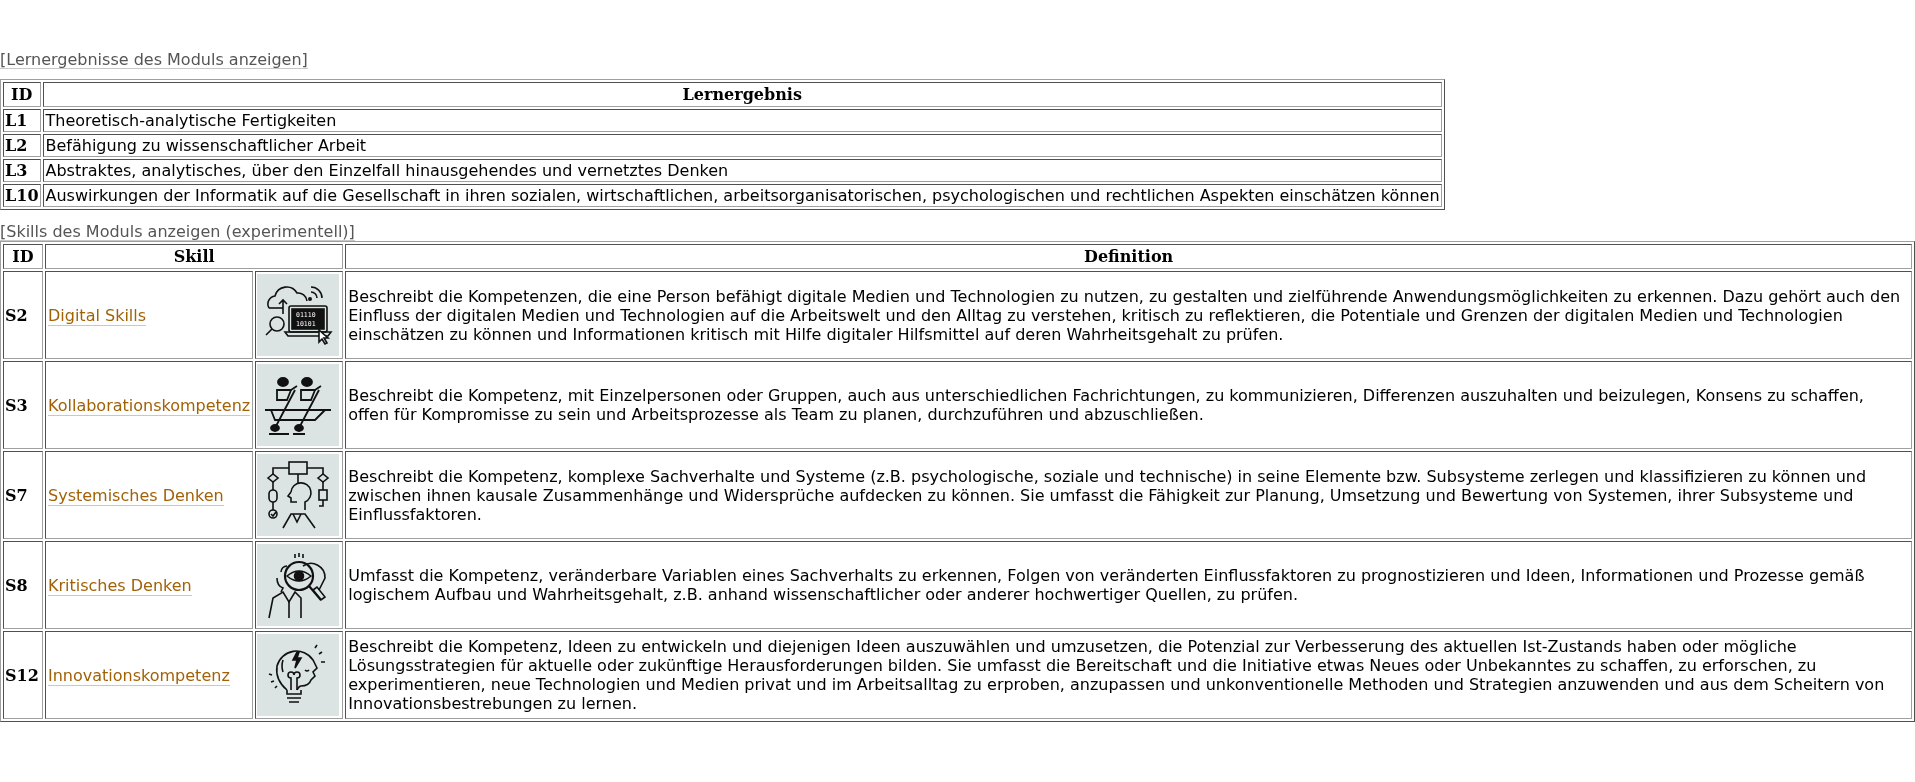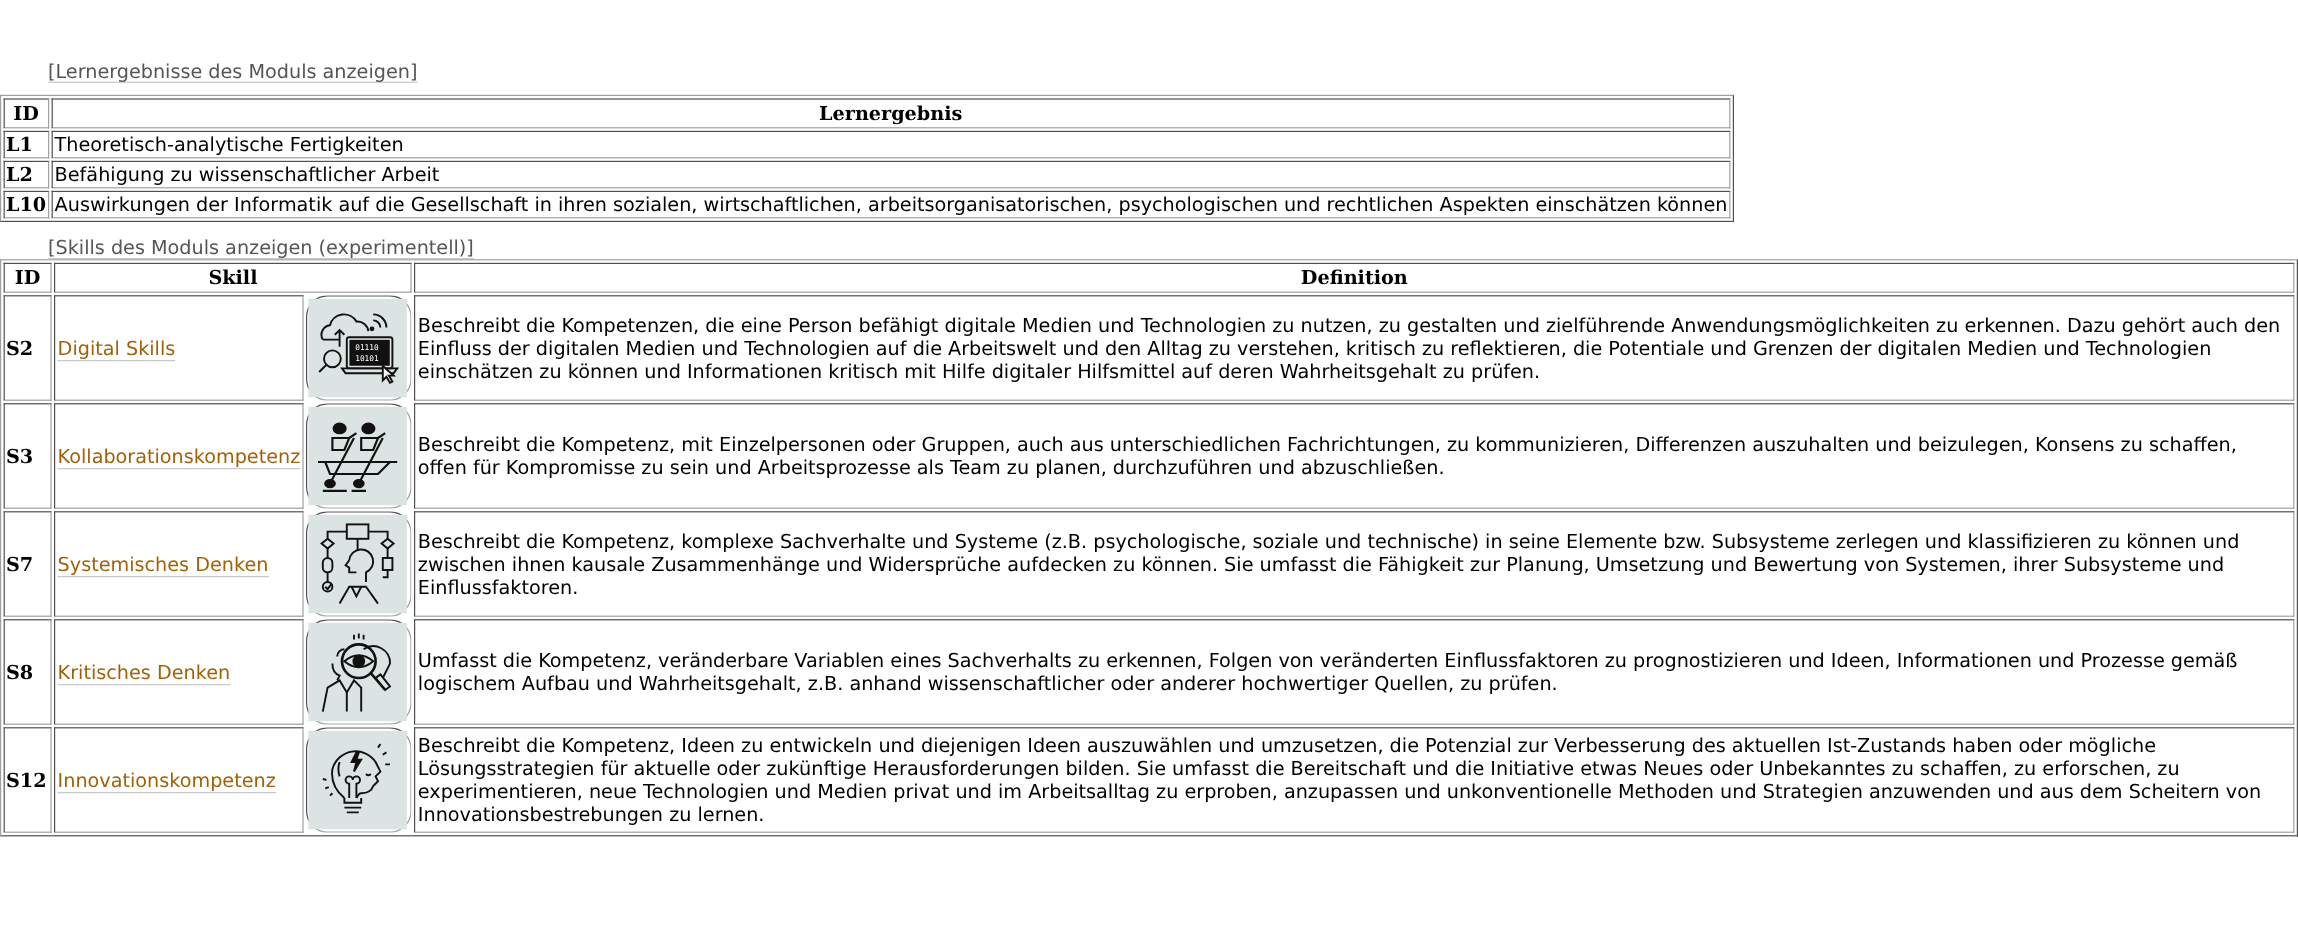--- a/index.html
+++ b/index.html
@@ -19,21 +19,20 @@
     .wrap { padding-top: 30px; }
     .toggle-link {
       display: inline-block;
       color: #555;
       font-size: 16px;
       text-decoration: none;
       border-bottom: 1px solid #c8c8c8;
       line-height: 17px;
       padding-left: 0;
       cursor: pointer;
-      margin-left: 40px;
     }
     table.bt {
       border-collapse: separate;
       border-spacing: 2px;
       border: 1px solid;
       border-color: #a0a0a0 #505050 #505050 #a0a0a0;
       margin: 0;
     }
     table.bt th, table.bt td {
       border: 1px solid;
@@ -60,21 +59,20 @@
     #lo-table { margin-top: 10px; width: 1445px; }
     #lo-table td { font-size: 16px; height: 19px; }
     #lo-table td.text { padding-left: 2px; white-space: nowrap; }
     #skills-section { margin-top: 12px; }
     #skills-table { width: 1915px; }
     #skills-table td { height: 84px; margin-left: 48px; }
     #skills-table td.skill-name { padding: 0 2px; white-space: nowrap; }
     #skills-table td.skill-img {
       width: 84px;
       padding: 1px;
-      border-radius: 18px;
     }
     .icon-box {
       width: 82px;
       height: 82px;
       background: #dbe3e3;
       display: flex;
       align-items: center;
       justify-content: center;
     }
     .icon-box svg { width: 70px; height: 70px; }
@@ -103,20 +101,24 @@
         </tr>
       </thead>
       <tbody>
         <tr>
           <td class="id">L1</td>
           <td class="text">Theoretisch-analytische Fertigkeiten</td>
         </tr>
         <tr>
           <td class="id">L2</td>
           <td class="text">Befähigung zu wissenschaftlicher Arbeit</td>
+        </tr>
+        <tr>
+          <td class="id">L3</td>
+          <td class="text">Abstraktes, analytisches, über den Einzelfall hinausgehendes und vernetztes Denken</td>
         </tr>
         <tr>
           <td class="id">L10</td>
           <td class="text">Auswirkungen der Informatik auf die Gesellschaft in ihren sozialen, wirtschaftlichen, arbeitsorganisatorischen, psychologischen und rechtlichen Aspekten einschätzen können</td>
         </tr>
       </tbody>
     </table>
   </div>
 
   <div id="skills-section">

